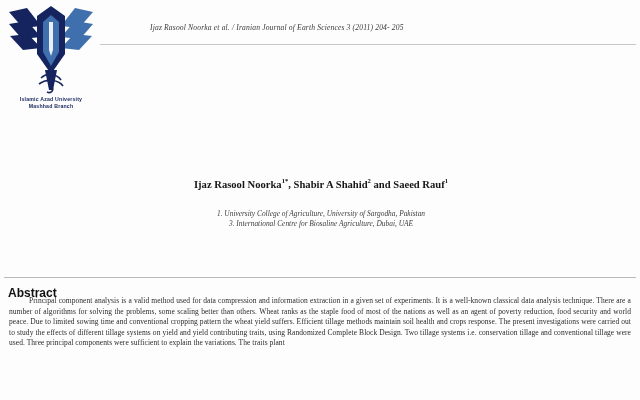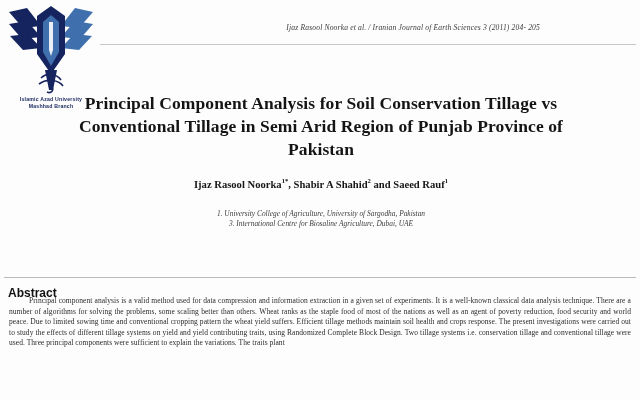--- a/index.html
+++ b/index.html
@@ -50,21 +50,21 @@
     margin-top: -2px;
     filter: blur(0.25px);
   }
 
   
   .running-head {
     position: absolute;
     left: 150px;
     top: 23px;
     width: 390px;
-    text-align: right;
+    text-align: left;
     font-family: "Liberation Serif", serif;
     font-style: italic;
     font-size: 7.6px;
     color: #3a3a3a;
     letter-spacing: 0.15px;
     filter: blur(0.38px);
     white-space: nowrap;
   }
 
   
@@ -205,21 +205,20 @@
     </div>
     <div class="logo-caption">
       <span>Islamic Azad University</span><br>
       <span>Mashhad Branch</span>
     </div>
   </div>
 
   <div class="running-head">Ijaz Rasool Noorka et al. / Iranian Journal of Earth Sciences 3 (2011) 204- 205</div>
   <div class="head-rule"></div>
 
-  <h1 class="title">Principal Component Analysis for Soil Conservation Tillage vs Conventional Tillage in Semi Arid Region of Punjab Province of Pakistan</h1>
 
   <div class="authors">Ijaz Rasool Noorka<sup>1*</sup>, Shabir A Shahid<sup>2</sup> and Saeed Rauf<sup>1</sup></div>
 
   <div class="affil" id="affil-1">1. University College of Agriculture, University of Sargodha, Pakistan</div>
   <div class="affil" id="affil-2">3. International Centre for Biosaline Agriculture, Dubai, UAE</div>
 
   <div class="abs-rule"></div>
   <div class="abstract-heading">Abstract</div>
   <div class="abstract-body">Principal component analysis is a valid method used for data compression and information extraction in a given set of experiments. It is a well-known classical data analysis technique. There are a number of algorithms for solving the problems, some scaling better than others. Wheat ranks as the staple food of most of the nations as well as an agent of poverty reduction, food security and world peace. Due to limited sowing time and conventional cropping pattern the wheat yield suffers. Efficient tillage methods maintain soil health and crops response. The present investigations were carried out to study the effects of different tillage systems on yield and yield contributing traits, using Randomized Complete Block Design. Two tillage systems i.e. conservation tillage and conventional tillage were used. Three principal components were sufficient to explain the variations. The traits plant</div>
 

